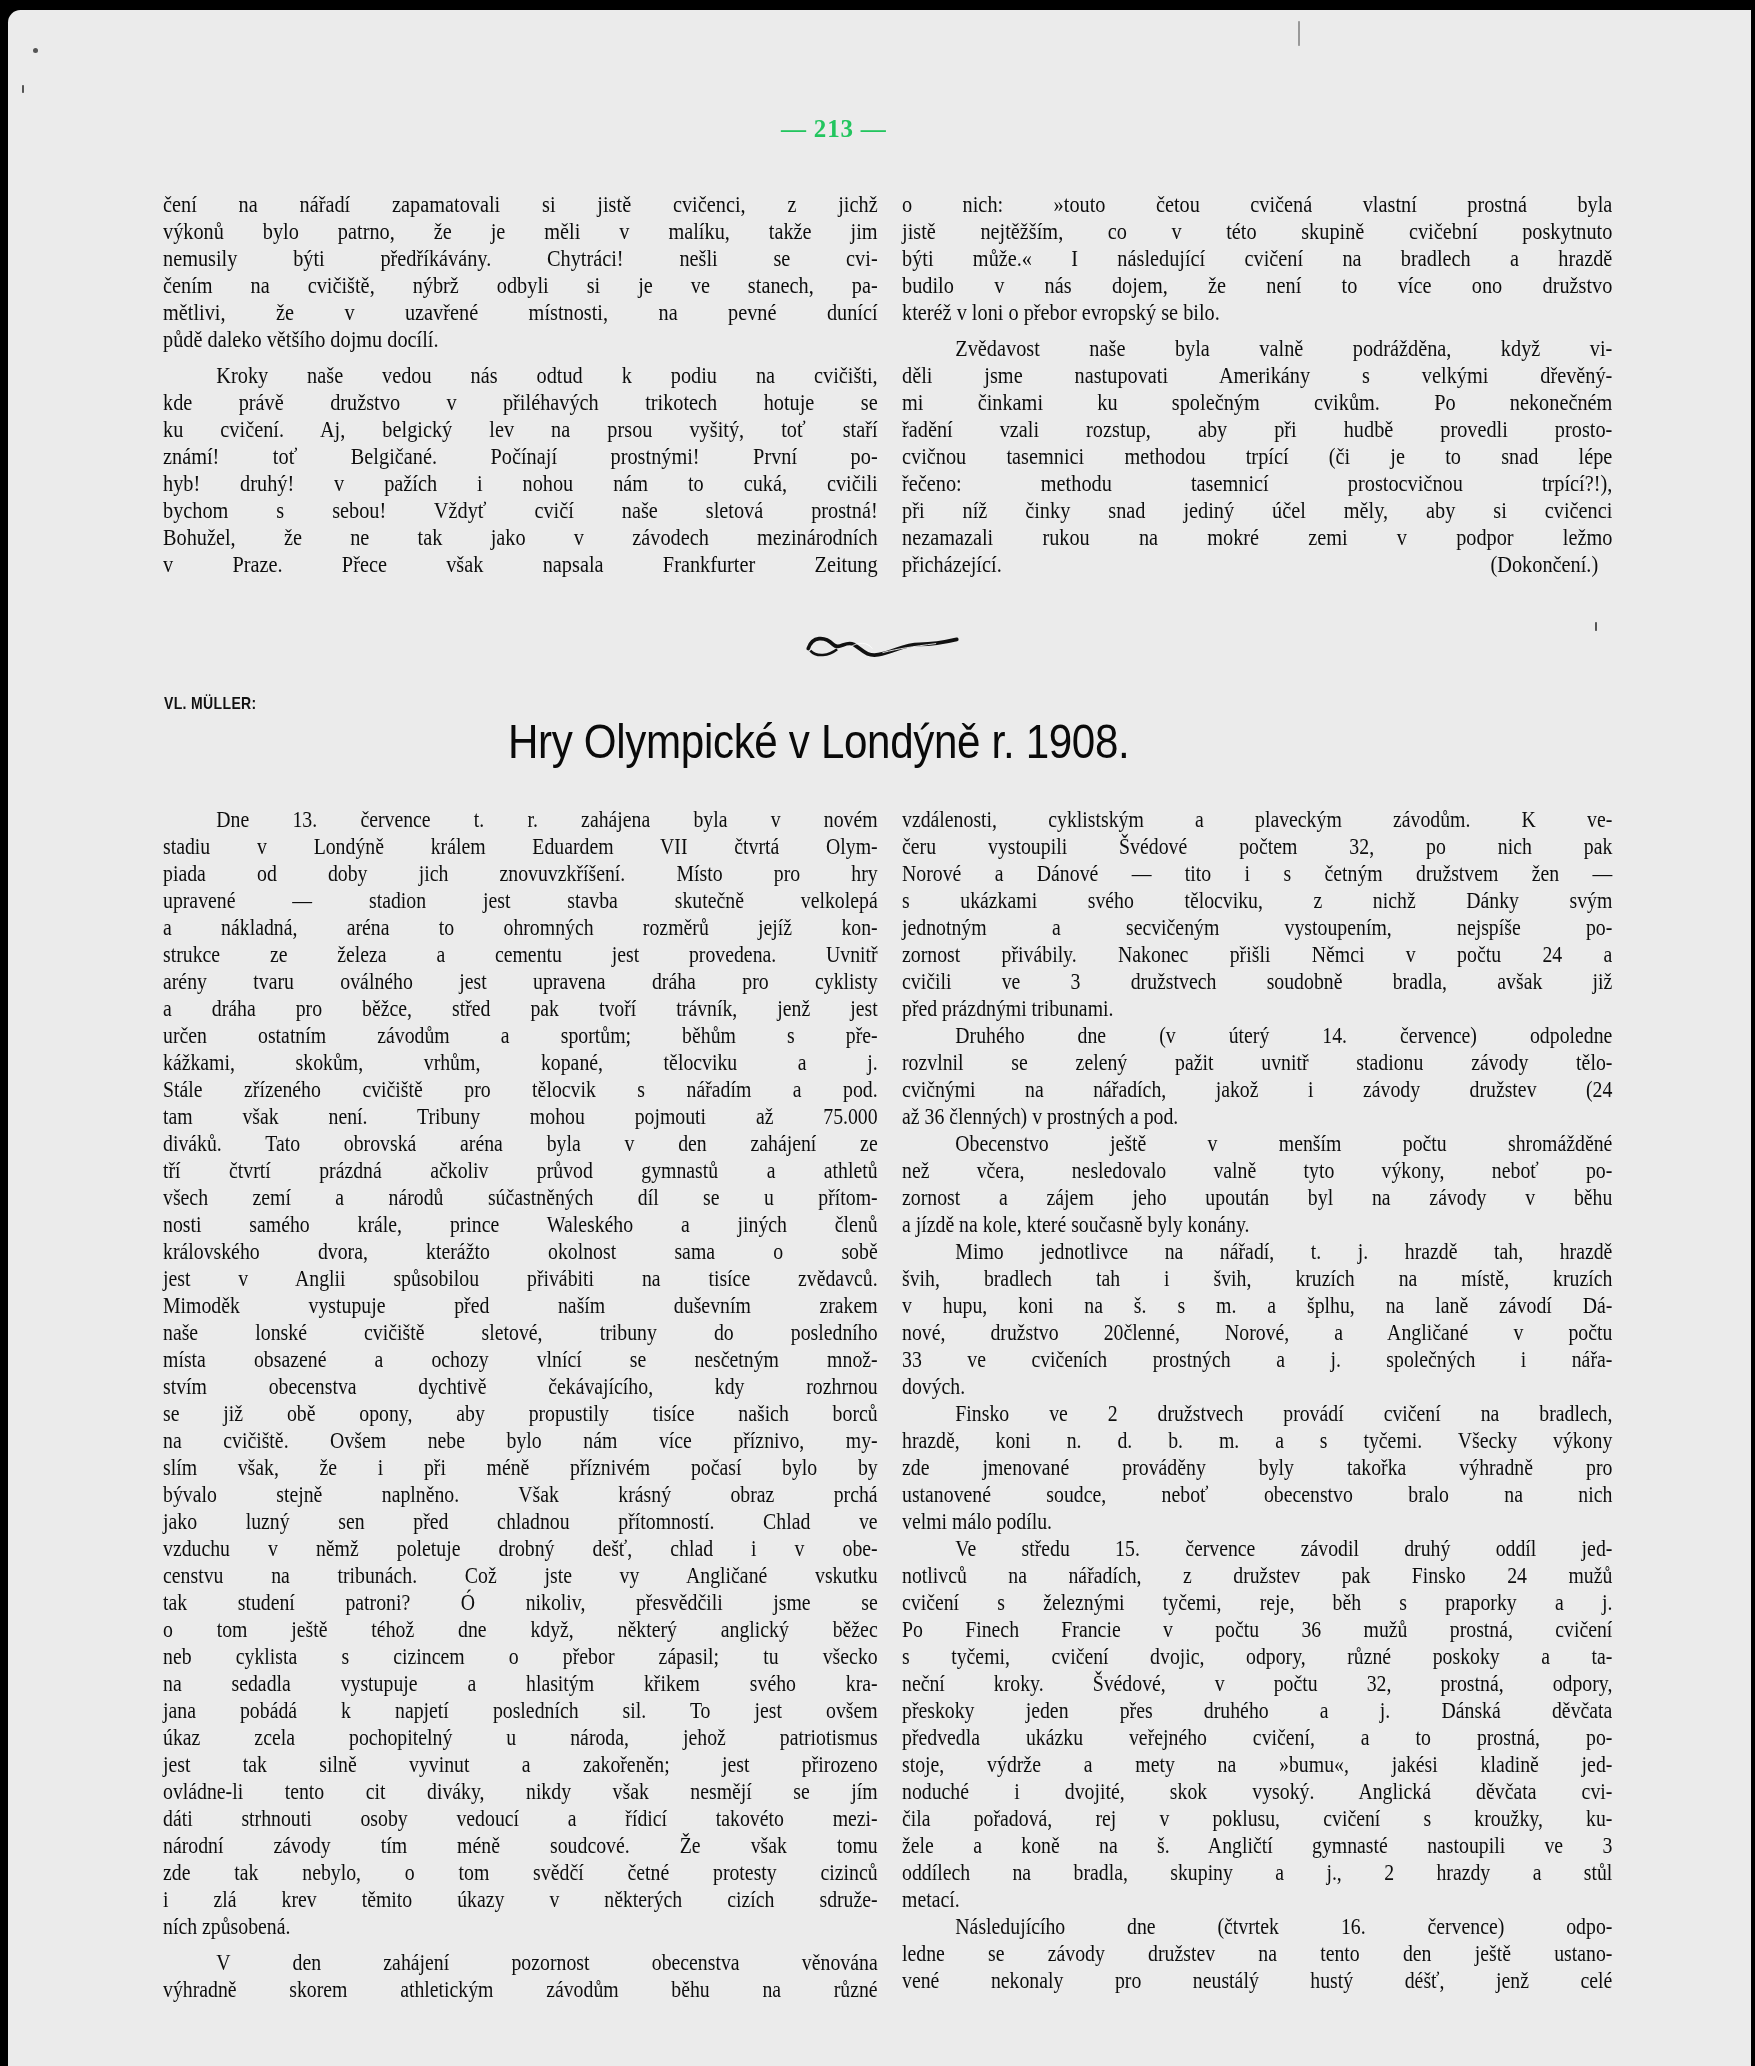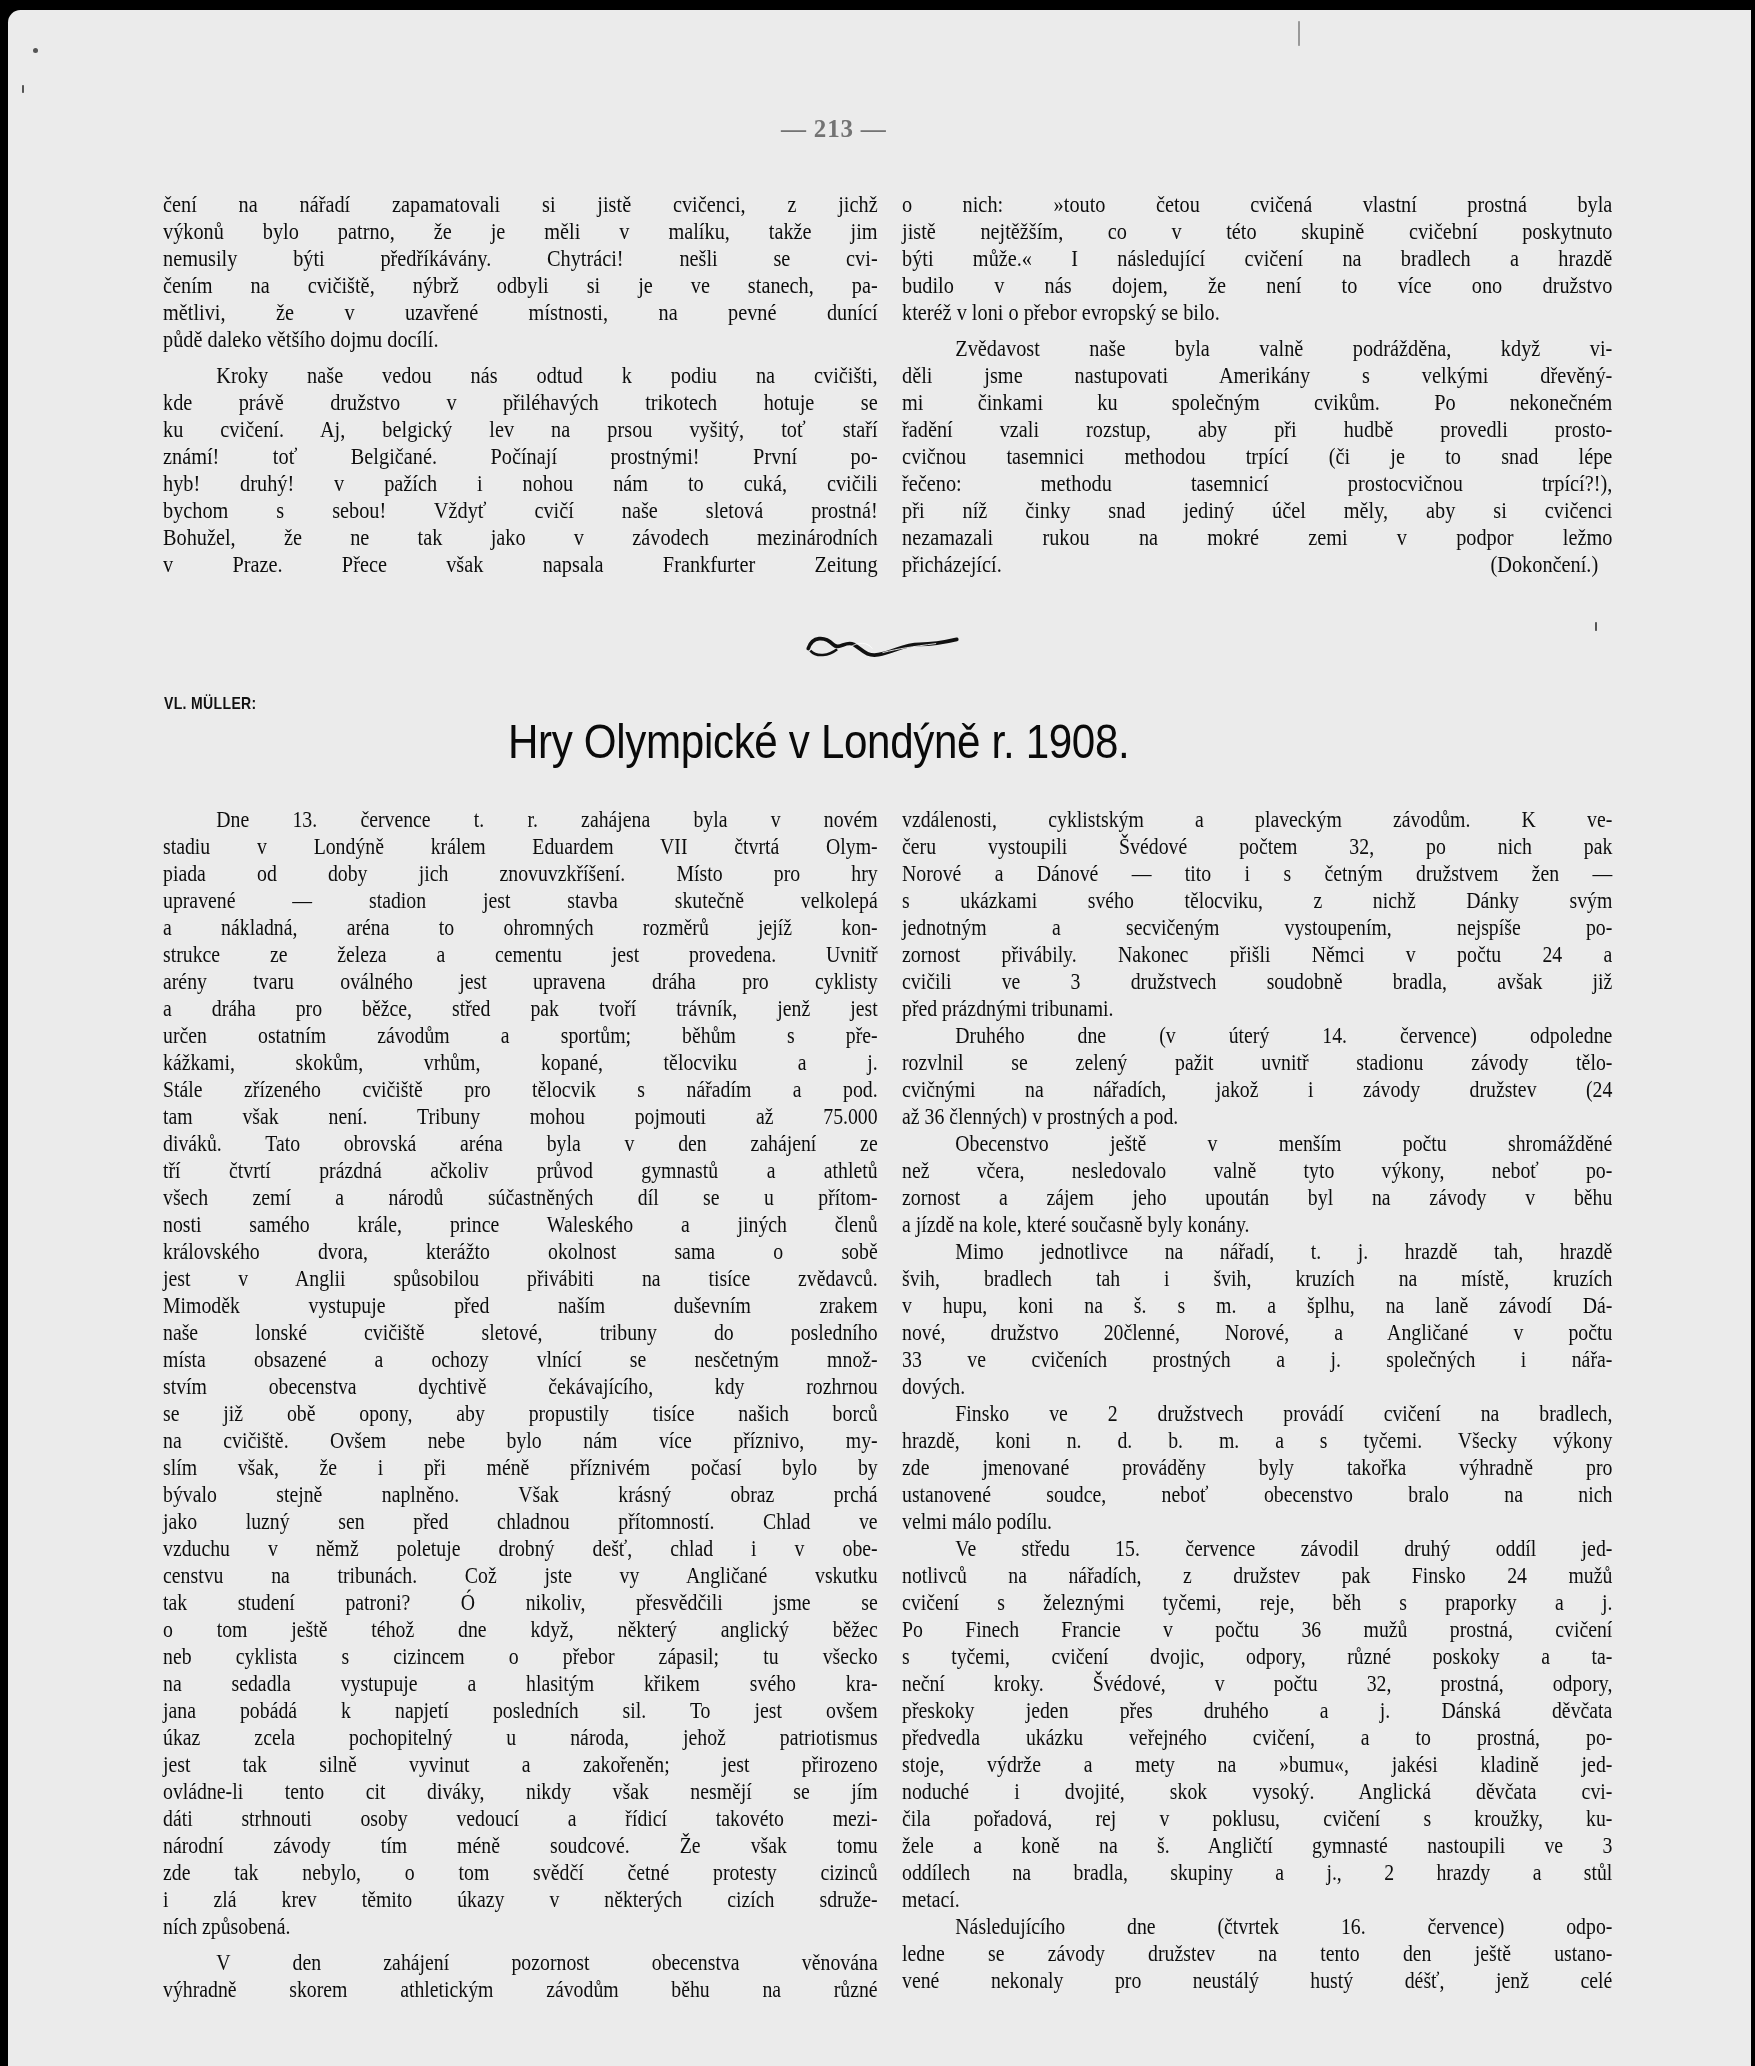--- a/index.html
+++ b/index.html
@@ -3,21 +3,21 @@
 <meta charset="utf-8">
 <style>
   html, body { margin:0; padding:0; background:#000; }
   body { width:1755px; height:2257px; position:relative; overflow:hidden; }
   .page {
     position:absolute; left:8.3px; top:10px; width:1743px; height:2233px;
     background:#ebebeb; border-radius:12.4px 0 0 0;
   }
   .page-number {
     position:absolute; top:115px; left:781px; width:124px; text-align:left;
-    font-family:"Liberation Serif", serif; font-size:25px; font-weight:bold; color:#737373;
+    font-family:"Liberation Serif", serif; font-size:25px; font-weight:bold; color:#22c55e;
     letter-spacing:0.8px;
   }
   .col {
     position:absolute; width:715px;
     font-family:"Liberation Serif", serif; font-size:23.6px; line-height:27px; color:#0d0d0d;
   }
   .col .line { display:block; text-align:justify; text-align-last:justify; white-space:nowrap; height:27px; overflow:visible; }
   .col .line.last { text-align-last:left; }
   .col .line.indent { padding-left:62px; }
   .col .gap { display:block; height:9px; }

